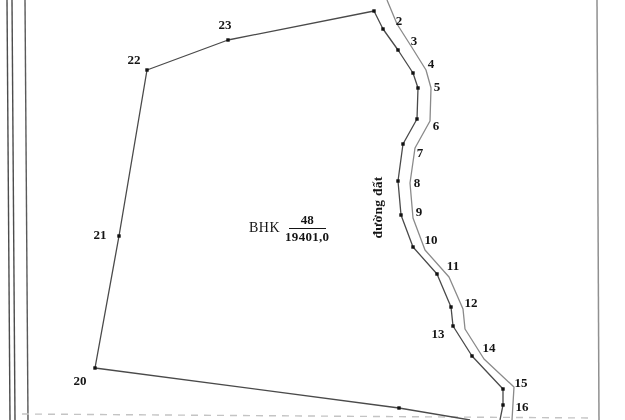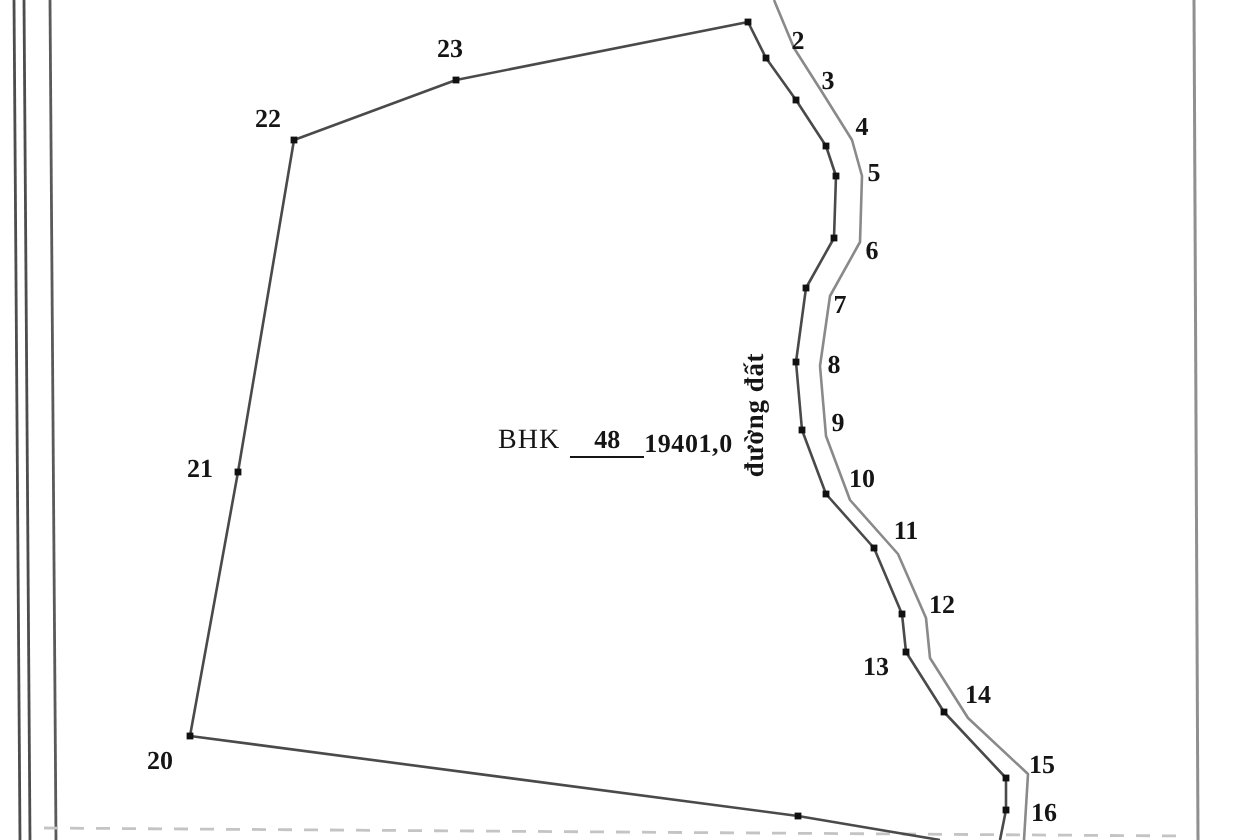--- a/index.html
+++ b/index.html
@@ -10,21 +10,21 @@
   svg.map{position:absolute;left:0;top:0;}
   .vlabel{
     font-family:"Liberation Serif","DejaVu Serif",serif;
     font-weight:700;font-size:13px;fill:#151515;
   }
   .parcel-label{
     position:absolute;left:249px;top:213px;
     display:flex;align-items:center;gap:5px;color:#151515;
   }
   .parcel-label .code{font-weight:400;font-size:14px;letter-spacing:.5px;}
-  .frac{display:inline-flex;flex-direction:row;align-items:center;line-height:1.05;}
+  .frac{display:inline-flex;flex-direction:column;align-items:center;line-height:1.05;}
   .frac .num{
     font-weight:700;font-size:13px;padding:0 12px 1px 12px;
     border-bottom:1.6px solid #151515;
   }
   .frac .den{font-weight:700;font-size:13px;padding-top:1px;letter-spacing:.3px;text-align:center;}
   .road-label{
     position:absolute;left:328px;top:199px;width:100px;height:17px;
     transform:rotate(-90deg);transform-origin:50% 50%;
     text-align:center;font-weight:700;font-size:13.5px;color:#151515;
     white-space:nowrap;letter-spacing:.3px;

